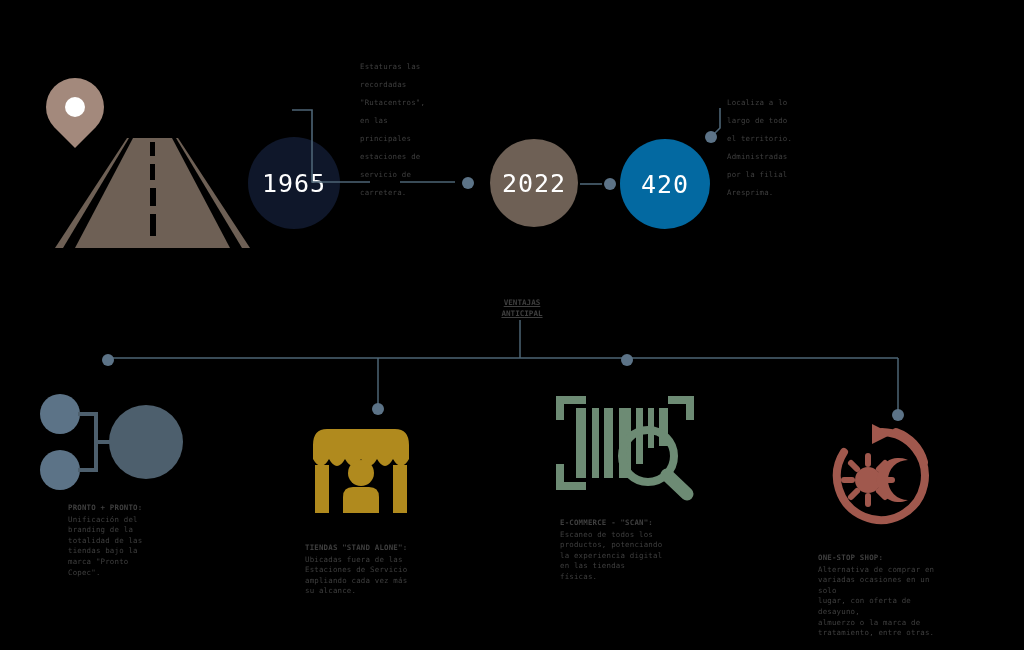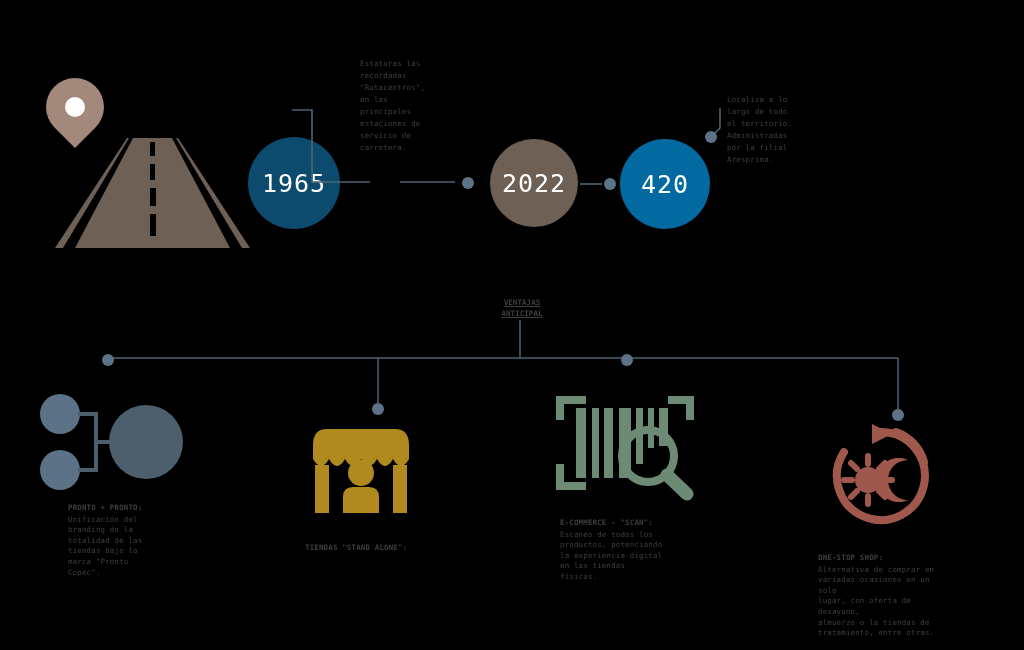--- a/index.html
+++ b/index.html
@@ -25,29 +25,29 @@
     background: #ffffff; border-radius: 50%;
   }
   .road { position: absolute; left: 55px; top: 138px; width: 195px; height: 110px; }
 
   .tl-circle {
     position: absolute; border-radius: 50%;
     display: flex; align-items: center; justify-content: center;
     color: #ffffff; font-family: "DejaVu Sans Mono", monospace;
     letter-spacing: 1px;
   }
-  #c1965 { left: 248px; top: 137px;  width: 92px;  height: 92px;  background: #0c4a6e; font-size: 25px; }
+  #c1965 { left: 248px; top: 137px;  width: 92px;  height: 92px;  background: #0f172a; font-size: 25px; }
   #c2022 { left: 490px; top: 139px;  width: 88px;  height: 88px;  background: #6e6055; font-size: 25px; }
   #c420  { left: 620px; top: 139px;  width: 90px;  height: 90px;  background: #0369a1; font-size: 25px; }
 
   .note {
     position: absolute;
     color: #3f3f3f;
     font-size: 7.4px;
-    line-height: 12px;
+    line-height: 18px;
     font-family: "DejaVu Sans Mono", monospace;
     letter-spacing: 0.2px;
     white-space: pre-line;
   }
   #note1 { left: 360px; top: 58px;  width: 92px; }
   #note2 { left: 727px; top: 58px;  width: 92px; margin-top: 36px; }
 
   .conn { position: absolute; }
 
   
@@ -222,31 +222,35 @@
     <span class="hd">PRONTO + PRONTO:</span>
     <span class="bd">Unificación del
 branding de la
 totalidad de las
 tiendas bajo la
 marca "Pronto
 Copec".</span>
   </div>
   <div class="card-text" id="txt2">
     <span class="hd">TIENDAS "STAND ALONE":</span>
+    <span class="bd">Ubicadas fuera de las
+Estaciones de Servicio
+ampliando cada vez más
+su alcance.</span>
   </div>
   <div class="card-text" id="txt3">
     <span class="hd">E-COMMERCE - "SCAN":</span>
     <span class="bd">Escaneo de todos los
 productos, potenciando
 la experiencia digital
 en las tiendas
 físicas.</span>
   </div>
   <div class="card-text" id="txt4">
     <span class="hd">ONE-STOP SHOP:</span>
     <span class="bd">Alternativa de comprar en
 variadas ocasiones en un solo
 lugar, con oferta de desayuno,
-almuerzo o la tiendas de
+almuerzo o la marca de
 tratamiento, entre otras.</span>
   </div>
 
 </div>
 
 </body></html>

